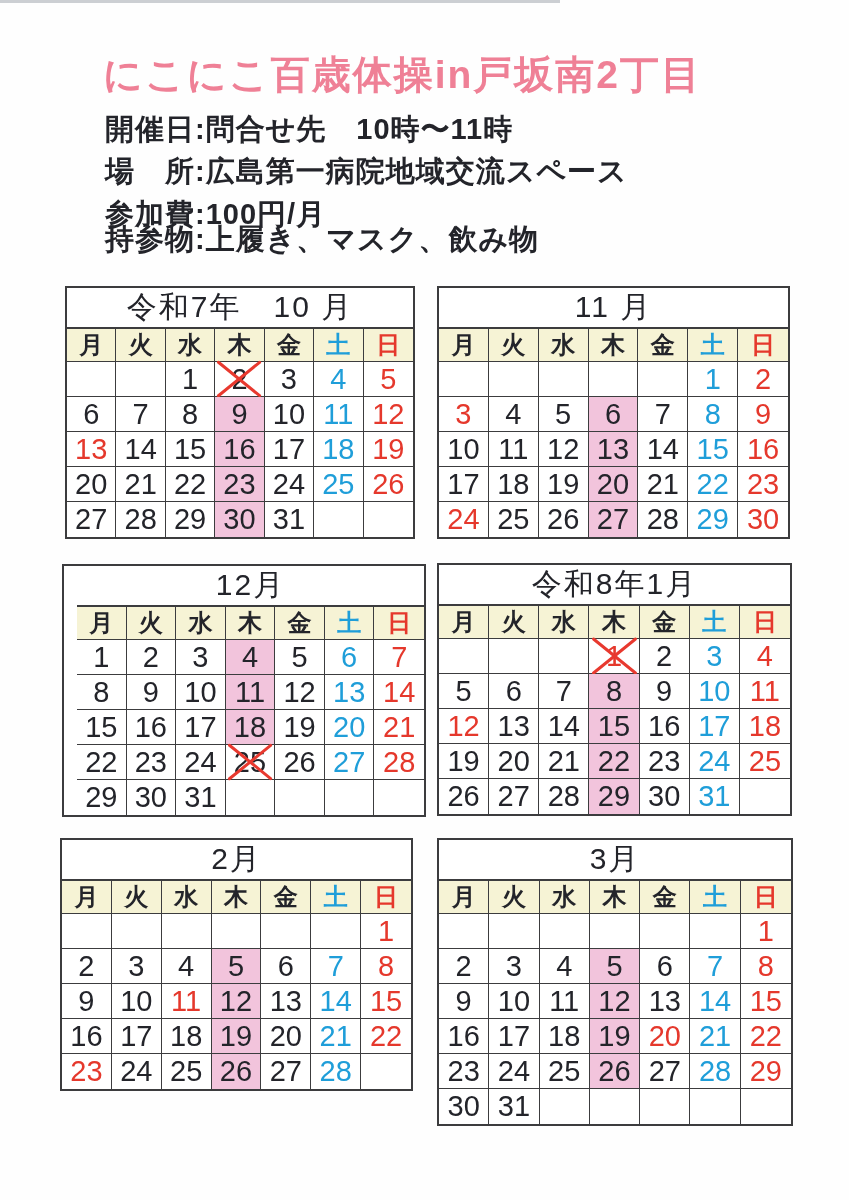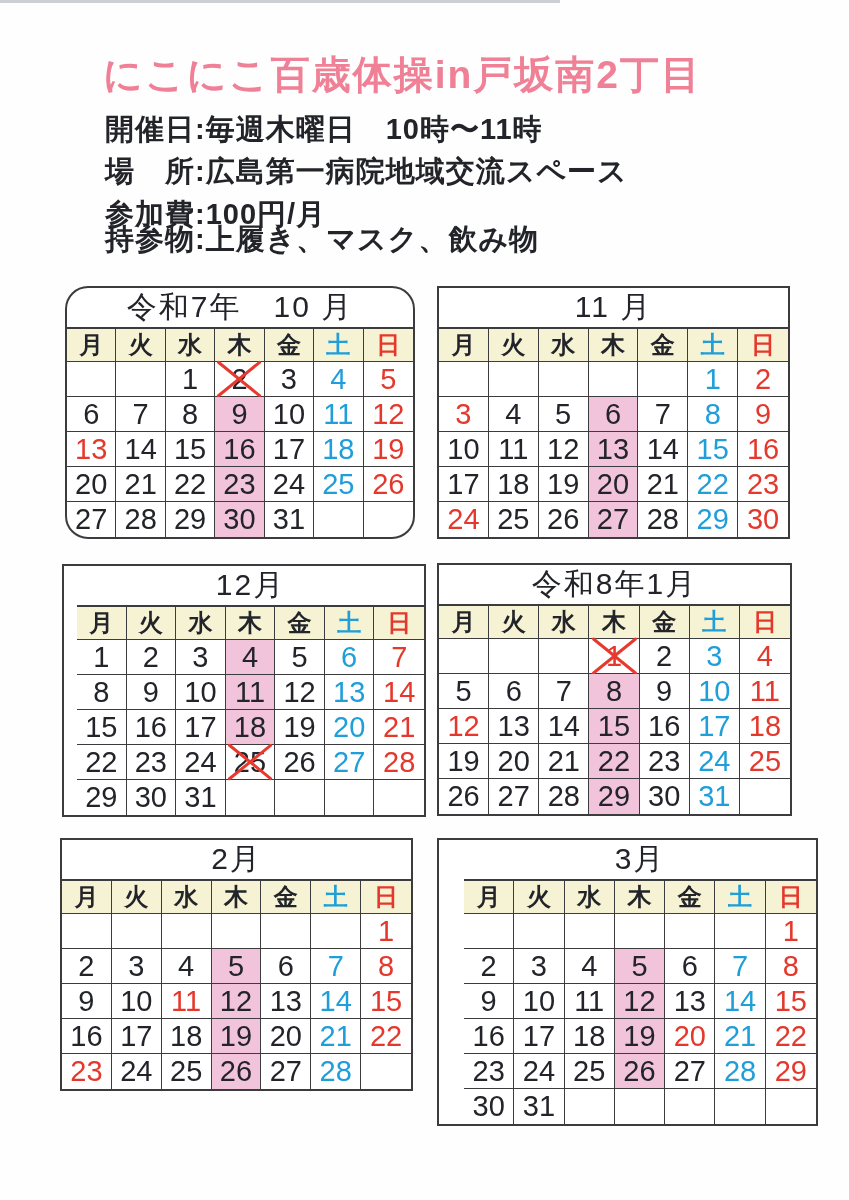--- a/index.html
+++ b/index.html
@@ -81,26 +81,26 @@
   }
 </style>
 </head>
 <body>
 
 <div class="page">
   <div class="scan-smudge"></div>
 
   <h1 class="title">にこにこ百歳体操in戸坂南2丁目</h1>
 
-  <div class="info-line info-0">開催日:毎週木曜日　10時〜11時</div>
+  <div class="info-line info-0">開催日:問合せ先　10時〜11時</div>
   <div class="info-line info-1">場　所:広島第一病院地域交流スペース</div>
   <div class="info-line info-2">参加費:100円/月</div>
   <div class="info-line info-3">持参物:上履き、マスク、飲み物</div>
 
-  <div class="cal" style="left: 65px; top: 286px; width: 346px; grid-template-rows: 41px 33px repeat(5, 35px); border-radius: 23px;">
+  <div class="cal" style="left: 65px; top: 286px; width: 346px; grid-template-rows: 41px 33px repeat(5, 35px);">
       <div class="cal-title">令和7年　10 月</div>
       <div class="wd" style="color: rgb(35, 36, 42);">月</div>
       <div class="wd" style="color: rgb(35, 36, 42);">火</div>
       <div class="wd" style="color: rgb(35, 36, 42);">水</div>
       <div class="wd" style="color: rgb(35, 36, 42);">木</div>
       <div class="wd" style="color: rgb(35, 36, 42);">金</div>
       <div class="wd" style="color: rgb(31, 158, 217);">土</div>
       <div class="wd last-col" style="color: rgb(229, 56, 44);">日</div>
       <div class="cell">
         <span></span>
@@ -667,21 +667,21 @@
       <div class="cell last-row">
         <span>27</span>
       </div>
       <div class="cell last-row" style="color: rgb(31, 158, 217);">
         <span>28</span>
       </div>
       <div class="cell last-col last-row">
         <span></span>
       </div>
     </div>
-  <div class="cal" style="left: 437px; top: 838px; width: 352px; grid-template-rows: 41px 33px repeat(6, 35px); padding-left: 25px;">
+  <div class="cal" style="left: 437px; top: 838px; width: 352px; grid-template-rows: 41px 33px repeat(6, 35px);">
       <div class="cal-title">3月</div>
       <div class="wd" style="color: rgb(35, 36, 42);">月</div>
       <div class="wd" style="color: rgb(35, 36, 42);">火</div>
       <div class="wd" style="color: rgb(35, 36, 42);">水</div>
       <div class="wd" style="color: rgb(35, 36, 42);">木</div>
       <div class="wd" style="color: rgb(35, 36, 42);">金</div>
       <div class="wd" style="color: rgb(31, 158, 217);">土</div>
       <div class="wd last-col" style="color: rgb(229, 56, 44);">日</div>
       <div class="cell">
         <span></span>

